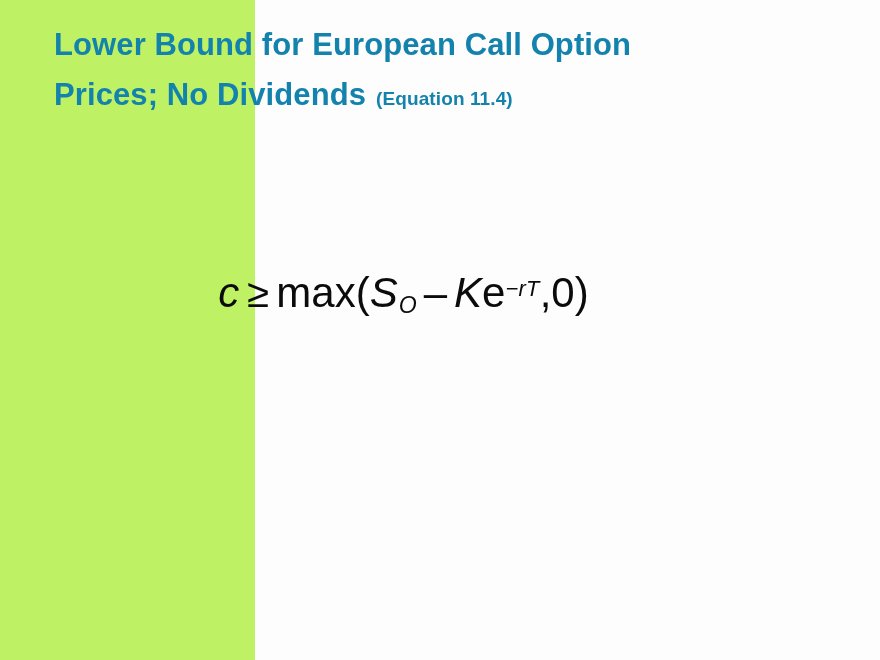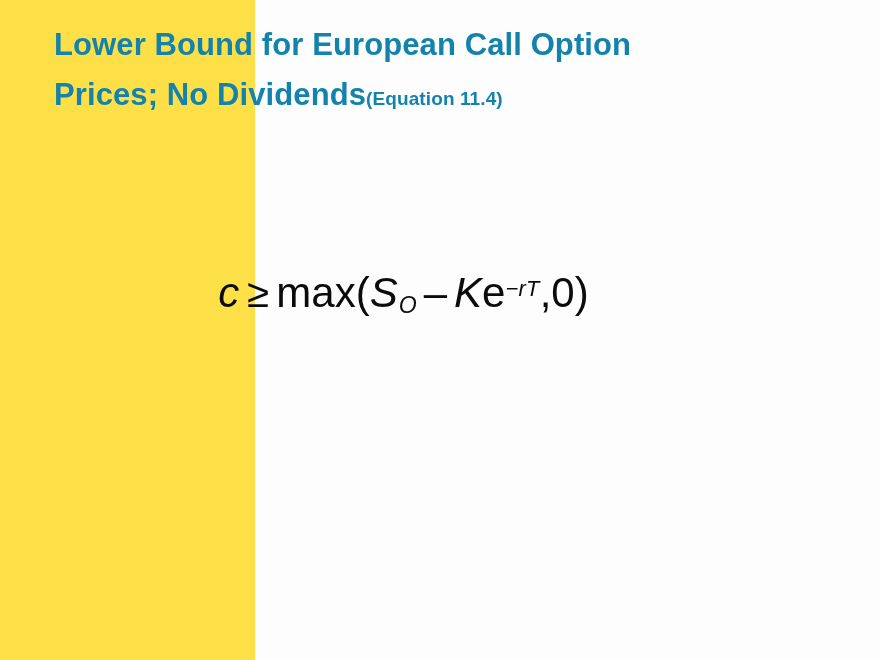--- a/index.html
+++ b/index.html
@@ -10,21 +10,21 @@
     width: 880px;
     height: 660px;
     background: #ffffff;
     font-family: "Liberation Sans", sans-serif;
     overflow: hidden;
   }
   .slide {
     position: relative;
     width: 880px;
     height: 660px;
-    background: #fde047;
+    background: #bef264;
     box-sizing: border-box;
   }
   
   .content-region {
     position: absolute;
     left: 255px;
     top: 0;
     width: 625px;
     height: 660px;
     background: #fdfdfe;
@@ -44,20 +44,21 @@
     color: #1383ad;
     letter-spacing: 0.1px;
     white-space: nowrap;
   }
   .title-eq {
     font-family: "Liberation Sans", sans-serif;
     font-weight: bold;
     font-size: 19px;
     color: #1383ad;
     letter-spacing: 0.1px;
+    margin-left: 10px;
     vertical-align: baseline;
   }
   .formula-wrap {
     position: absolute;
     left: 0;
     top: 272px;
     width: 807px;
     text-align: center;
   }
   .formula {

